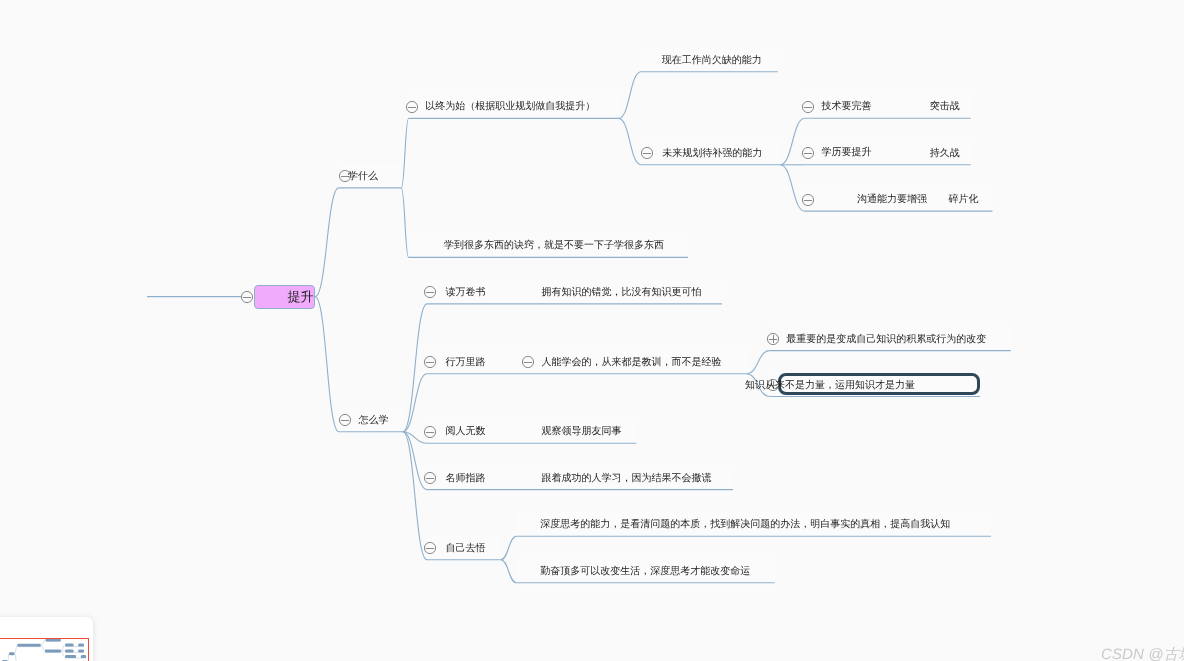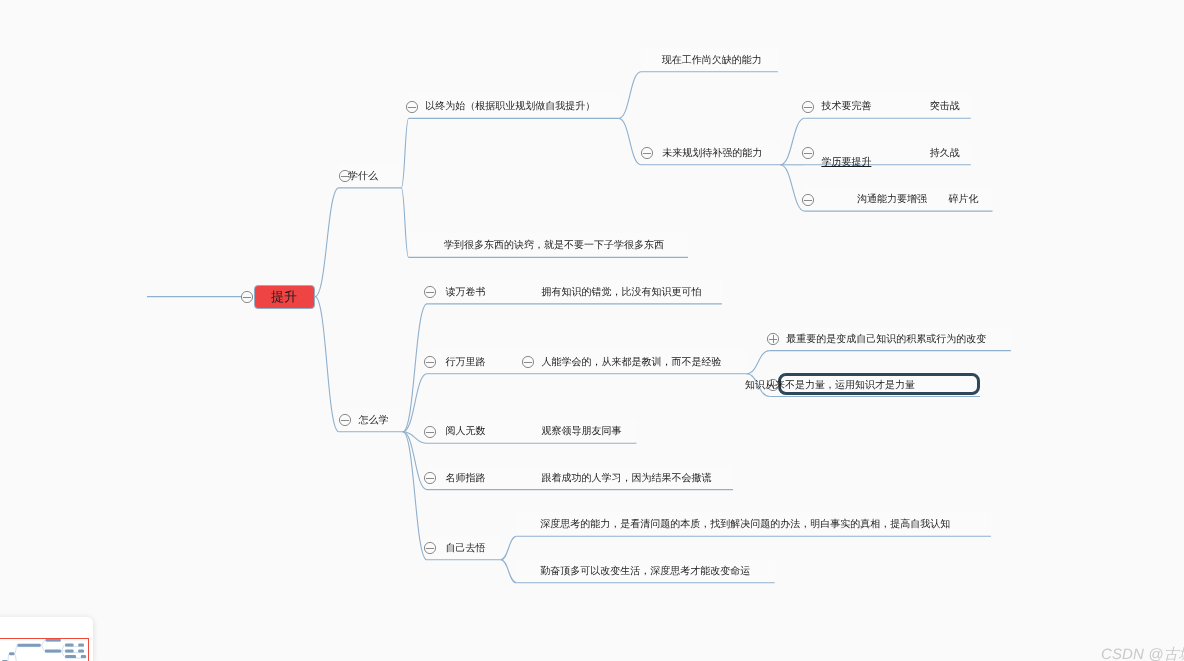--- a/index.html
+++ b/index.html
@@ -81,21 +81,21 @@
       <path d="M402.8 431.8C414.9 431.8,414.9 303.9,427 303.9" fill="none" stroke="#8fb0cd" stroke-width="1.1"></path>
       <path d="M402.8 431.8C414.9 431.8,414.9 373.8,427 373.8" fill="none" stroke="#8fb0cd" stroke-width="1.1"></path>
       <path d="M402.8 431.8C414.9 431.8,414.9 443.3,427 443.3" fill="none" stroke="#8fb0cd" stroke-width="1.1"></path>
       <path d="M402.8 431.8C414.9 431.8,414.9 489.6,427 489.6" fill="none" stroke="#8fb0cd" stroke-width="1.1"></path>
       <path d="M402.8 431.8C414.9 431.8,414.9 559.8,427 559.8" fill="none" stroke="#8fb0cd" stroke-width="1.1"></path>
       <path d="M746.6 373.8C758.1 373.8,758.1 350.6,769.6 350.6" fill="none" stroke="#8fb0cd" stroke-width="1.1"></path>
       <path d="M746.6 373.8C758.1 373.8,758.1 396.5,769.6 396.5" fill="none" stroke="#8fb0cd" stroke-width="1.1"></path>
       <path d="M500.7 559.8C508.6 559.8,508.6 536.3,516.5 536.3" fill="none" stroke="#8fb0cd" stroke-width="1.1"></path>
       <path d="M500.7 559.8C508.6 559.8,508.6 582.8,516.5 582.8" fill="none" stroke="#8fb0cd" stroke-width="1.1"></path>
     </svg>
-  <div id="branch-node" style="left: 253.5px; top: 285px; width: 61px; height: 23.6px; background: #ef4444; border-color: rgb(143, 176, 205);">
+  <div id="branch-node" style="left: 253.5px; top: 285px; width: 61px; height: 23.6px; background: #f0abfc; border-color: rgb(143, 176, 205); justify-content: flex-end;">
     <span>提升</span>
   </div>
   <div id="nodes">
       <svg viewBox="0 0 14 14" class="ico" style="left: 240px; top: 290px; width: 14px; height: 14px;">
         <circle cx="7" cy="7" r="5.6" fill="none" stroke="#8a8a8a" stroke-width="1"></circle>
         <path d="M2.9 7.5H11.1" stroke="#8a8a8a" stroke-width="1"></path>
       </svg>
       <svg viewBox="0 0 14 14" class="ico" style="left: 338px; top: 169px; width: 14px; height: 14px;">
         <circle cx="7" cy="7" r="5.6" fill="none" stroke="#8a8a8a" stroke-width="1"></circle>
         <path d="M2.9 7.5H11.1" stroke="#8a8a8a" stroke-width="1"></path>
@@ -120,21 +120,21 @@
       <div class="lbl" style="left: 662.3px; top: 147.8px; color: rgb(28, 28, 28);">未来规划待补强的能力</div>
       <svg viewBox="0 0 14 14" class="ico" style="left: 801px; top: 100px; width: 14px; height: 14px;">
         <circle cx="7" cy="7" r="5.6" fill="none" stroke="#8a8a8a" stroke-width="1"></circle>
         <path d="M2.9 7.5H11.1" stroke="#8a8a8a" stroke-width="1"></path>
       </svg>
       <div class="lbl" style="left: 821.4px; top: 101.2px; color: rgb(28, 28, 28);">技术要完善</div>
       <svg viewBox="0 0 14 14" class="ico" style="left: 801px; top: 146px; width: 14px; height: 14px;">
         <circle cx="7" cy="7" r="5.6" fill="none" stroke="#8a8a8a" stroke-width="1"></circle>
         <path d="M2.9 7.5H11.1" stroke="#8a8a8a" stroke-width="1"></path>
       </svg>
-      <div class="lbl" style="left: 821.4px; top: 157px; color: rgb(28, 28, 28); text-decoration: underline;">学历要提升</div>
+      <div class="lbl" style="left: 821.4px; top: 147px; color: rgb(28, 28, 28);">学历要提升</div>
       <svg viewBox="0 0 14 14" class="ico" style="left: 801px; top: 193px; width: 14px; height: 14px;">
         <circle cx="7" cy="7" r="5.6" fill="none" stroke="#8a8a8a" stroke-width="1"></circle>
         <path d="M2.9 7.5H11.1" stroke="#8a8a8a" stroke-width="1"></path>
       </svg>
       <div class="lbl" style="left: 857px; top: 194.1px; color: rgb(28, 28, 28);">沟通能力要增强</div>
       <div class="lbl" style="left: 929.8px; top: 101.2px; color: rgb(28, 28, 28);">突击战</div>
       <div class="lbl" style="left: 929.8px; top: 147.8px; color: rgb(28, 28, 28);">持久战</div>
       <div class="lbl" style="left: 948.5px; top: 194.1px; color: rgb(28, 28, 28);">碎片化</div>
       <svg viewBox="0 0 14 14" class="ico" style="left: 423px; top: 285px; width: 14px; height: 14px;">
         <circle cx="7" cy="7" r="5.6" fill="none" stroke="#8a8a8a" stroke-width="1"></circle>

